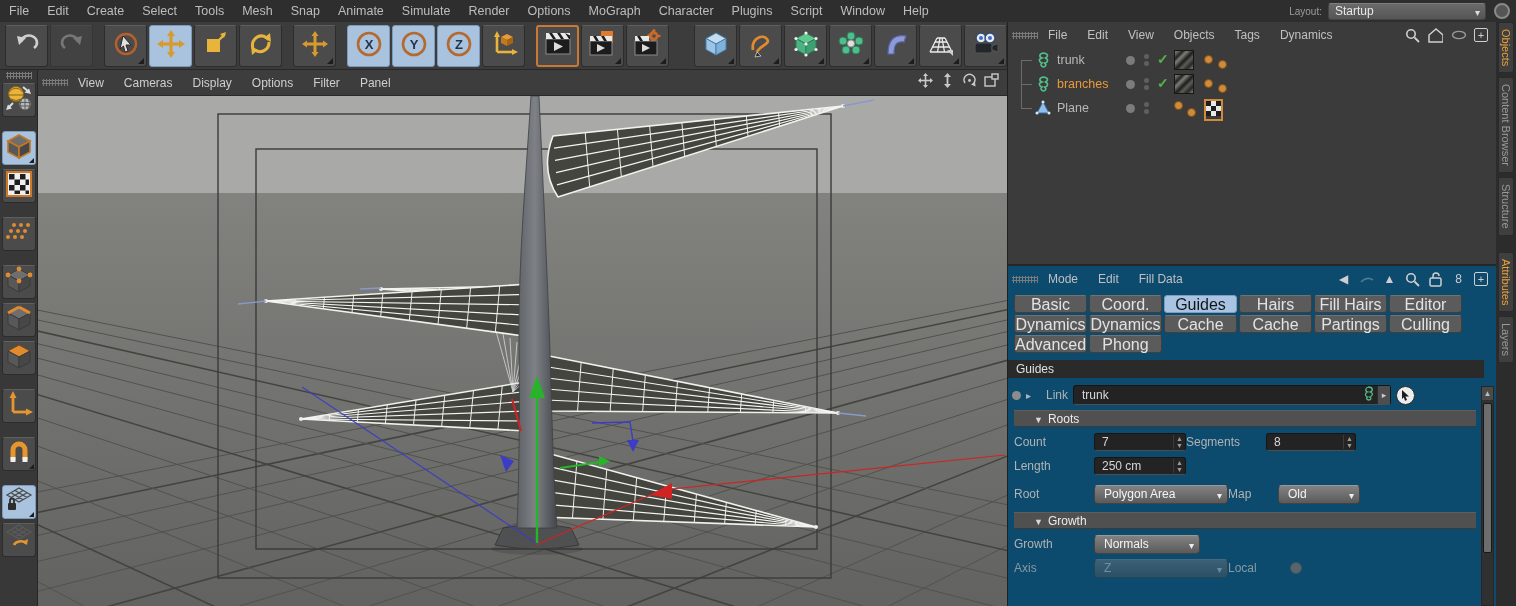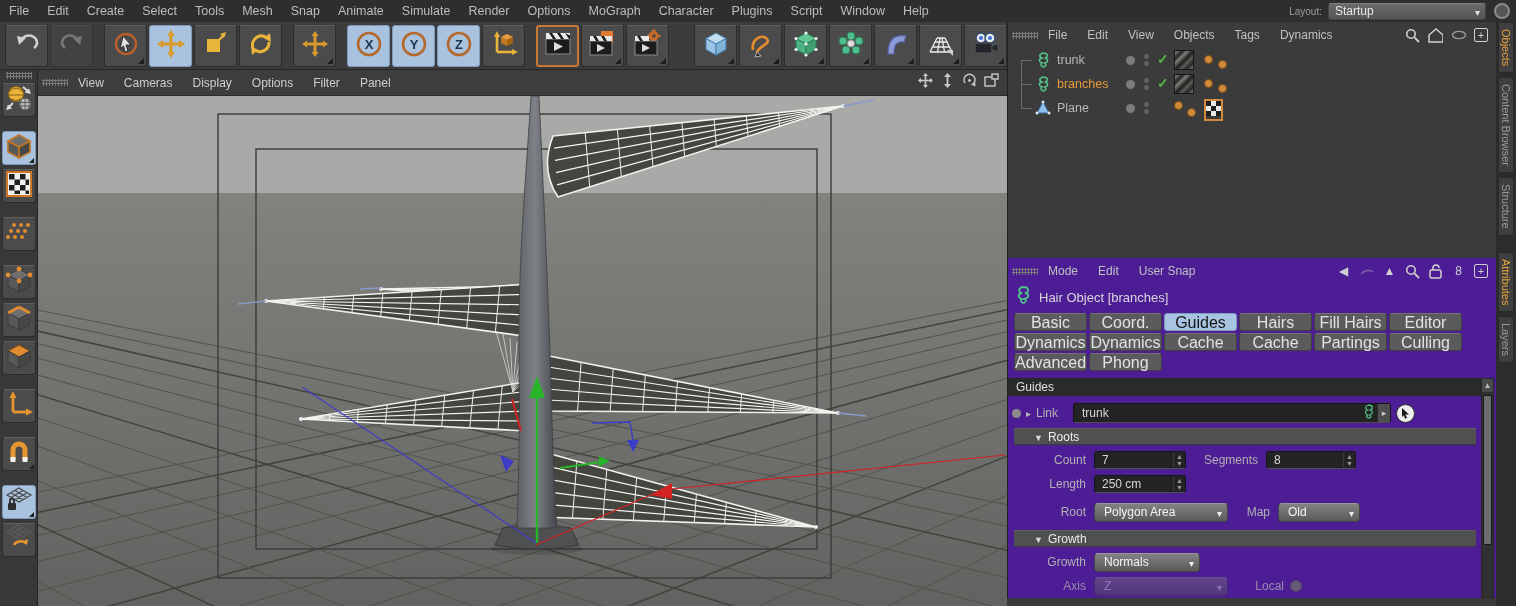--- a/index.html
+++ b/index.html
@@ -60,31 +60,31 @@
   .dotbig{position:absolute;left:118px;top:8px;width:9px;height:9px;border-radius:50%;background:#7c7c7c}
   .visdots{position:absolute;left:136px;top:6px}
   .visdots i{display:block;width:5px;height:5px;border-radius:50%;background:#5f5f5f;margin-bottom:2px}
   .omcheck{position:absolute;left:149px;top:3px;color:#54b34a;font-size:14px;font-weight:bold}
   .thumb{position:absolute;left:166px;top:2px;width:20px;height:20px;border:1px solid #171717;background:
     linear-gradient(135deg,#6a6a6a 8%,#23231f 22%,#7e7e7a 34%,#1d1d1b 52%,#5c5c58 66%,#262624 82%,#696965 95%)}
   .tagdot{position:absolute;top:7px;width:9px;height:9px;border-radius:50%;background:#cf8a3b;border:1px solid #7e5013}
   .tagdot.lo{top:12px}
 
   
-  #am{left:1007px;top:258px;width:489px;height:340px;background:#4c1d95;border-left:1px solid #202020;overflow:hidden}
+  #am{left:1007px;top:266px;width:489px;height:340px;background:#0c4a6e;border-left:1px solid #202020;overflow:hidden}
   #amtitle{display:flex;align-items:center;height:26px;padding-left:6px;gap:7px}
   #amtitle .t{font-size:13px;color:#d8d8d8}
   #tabs{display:flex;flex-wrap:wrap;width:462px;padding:2px 0 2px 6px}
   .tab{width:73px;height:18px;line-height:17px;text-align:center;background:#5b5b5b;border:1px solid #3f3f3f;border-top-color:#727272;border-radius:3px;color:#e2e2e2;font-size:16px;margin:1px 2px 1px 0}
   .tab.on{background:#a9c3e2;color:#141414;border-color:#7d9cc0}
   .sechdr{height:18px;background:#2a2a2a;color:#e0e0e0;font-size:12px;line-height:18px;padding-left:8px;width:476px}
   .subhdr{height:17px;background:#505050;color:#ececec;font-size:12px;line-height:17px;padding-left:20px;width:462px;margin:5px 0 0 6px;border-top:1px solid #5e5e5e;border-bottom:1px solid #3a3a3a}
   .subhdr .caret{font-size:9px;margin-right:5px;color:#d8d8d8}
   .prow{display:flex;align-items:center;margin:6px 0 0 6px;height:18px}
-  .lb{font-size:12px;color:#b2b2b2;text-align:right;flex:none}
+  .lb{font-size:12px;color:#b2b2b2;flex:none}
   .fld{background:#232323;border:1px solid #161616;border-bottom-color:#4e4e4e;border-radius:3px;height:18px;line-height:16px;font-size:12px;color:#d6d6d6;padding:0 14px 0 7px;position:relative}
   .fld .sp{position:absolute;right:2px;top:1px;display:flex;flex-direction:column;line-height:7px;font-size:7px;color:#9a9a9a;border-left:1px solid #3a3a3a;padding-left:2px}
   .dd{background:linear-gradient(#828282,#5a5a5a);border:1px solid #434343;border-top-color:#989898;border-radius:4px;height:19px;line-height:17px;color:#f4f4f4;font-size:12px;padding:0 20px 0 9px;position:relative}
   .dd .arr{position:absolute;right:5px;top:1px;font-size:10px;color:#ececec}
   .dd.dim{opacity:.55}
   #linkrow{display:flex;align-items:center;margin:7px 0 0 4px;gap:5px}
   .graydot{width:9px;height:9px;border-radius:50%;background:#8c8c8c;flex:none}
   .exparr{font-size:10px;color:#b5b5b5}
   #linkfld{width:318px;height:20px;background:#232323;border:1px solid #151515;border-bottom-color:#4e4e4e;border-radius:3px;display:flex;align-items:center;font-size:12px;color:#d8d8d8;padding-left:8px}
   #linkfld .fill{flex:1}
@@ -801,21 +801,21 @@
           </g>
         </svg></span>
   </div>
 </div>
 
 <div id="am" class="abs">
   <div class="pmenu">
     <div class="grip" style="margin-left:4px"></div>
     <span class="mi">Mode</span>
     <span class="mi">Edit</span>
-    <span class="mi">User Snap</span>
+    <span class="mi">Fill Data</span>
     <div class="ricons">
       <span class="miniic">◀</span>
       <span class="miniic" style="opacity:.35">
           <svg width="14" height="10">
             <path d="M1 8 Q7 2 13 6" stroke="#cfcfcf" stroke-width="1.6" fill="none"></path>
           </svg>
         </span>
       <span class="miniic">▲</span>
       <span class="miniic">
           <svg width="15" height="15">
@@ -827,26 +827,20 @@
           <svg width="13" height="15">
             <rect x="1" y="6" width="11" height="8" rx="1.5" fill="none" stroke="#cfcfcf" stroke-width="1.5"></rect>
             <path d="M4 6 V4 A3 3 0 0 1 10 4" stroke="#cfcfcf" stroke-width="1.5" fill="none"></path>
           </svg>
         </span>
       <span class="miniic">8</span>
       <span class="plusbox">+</span>
     </div>
   </div>
 
-  <div id="amtitle">
-    <span><svg width="18" height="20">
-          <path d="M9 2 C15 2 16 7 11 8 C16 9 15 13 10 14 C13 15 12 18 9 18 M9 2 C4 3 4 7 8 8 C3 9 4 13 8 14 C6 15 7 17 9 18" stroke="#53c08a" stroke-width="1.8" fill="none"></path>
-        </svg></span>
-    <span class="t">Hair Object [branches]</span>
-  </div>
 
   <div id="tabs">
     <div class="tab">Basic</div>
     <div class="tab">Coord.</div>
     <div class="tab on">Guides</div>
     <div class="tab">Hairs</div>
     <div class="tab">Fill Hairs</div>
     <div class="tab">Editor</div>
     <div class="tab">Dynamics</div>
     <div class="tab">Dynamics</div>
@@ -856,21 +850,21 @@
     <div class="tab">Culling</div>
     <div class="tab">Advanced</div>
     <div class="tab">Phong</div>
   </div>
 
   <div class="sechdr" style="margin-top:4px">Guides</div>
 
   <div id="linkrow">
     <span class="graydot"></span>
     <span class="exparr">▸</span>
-    <span class="lb" style="width:32px;text-align:left">Link</span>
+    <span class="lb" style="width:32px;text-align:right">Link</span>
     <div id="linkfld">
       <span class="fill">trunk</span>
       <span style="margin-right:2px"><svg width="13" height="15">
             <path d="M6.5 1 C11 1 11.5 5 8 6 C11.5 7 11 10 7.5 11 C10 12 9 14 6.5 14 M6.5 1 C3 2 3 5 5.5 6 C2.5 7 3 10 5.5 11 C4 12 4.5 13.5 6.5 14" stroke="#53c08a" stroke-width="1.3" fill="none"></path>
           </svg></span>
       <span class="minibtn">▸</span>
     </div>
     <span id="picker">
         <svg width="11" height="12">
           <path d="M2 1 L9 7.5 L5.5 7.5 L7 11 L5 11.8 L3.8 8.2 L2 10 Z" fill="#1a1a1a"></path>

